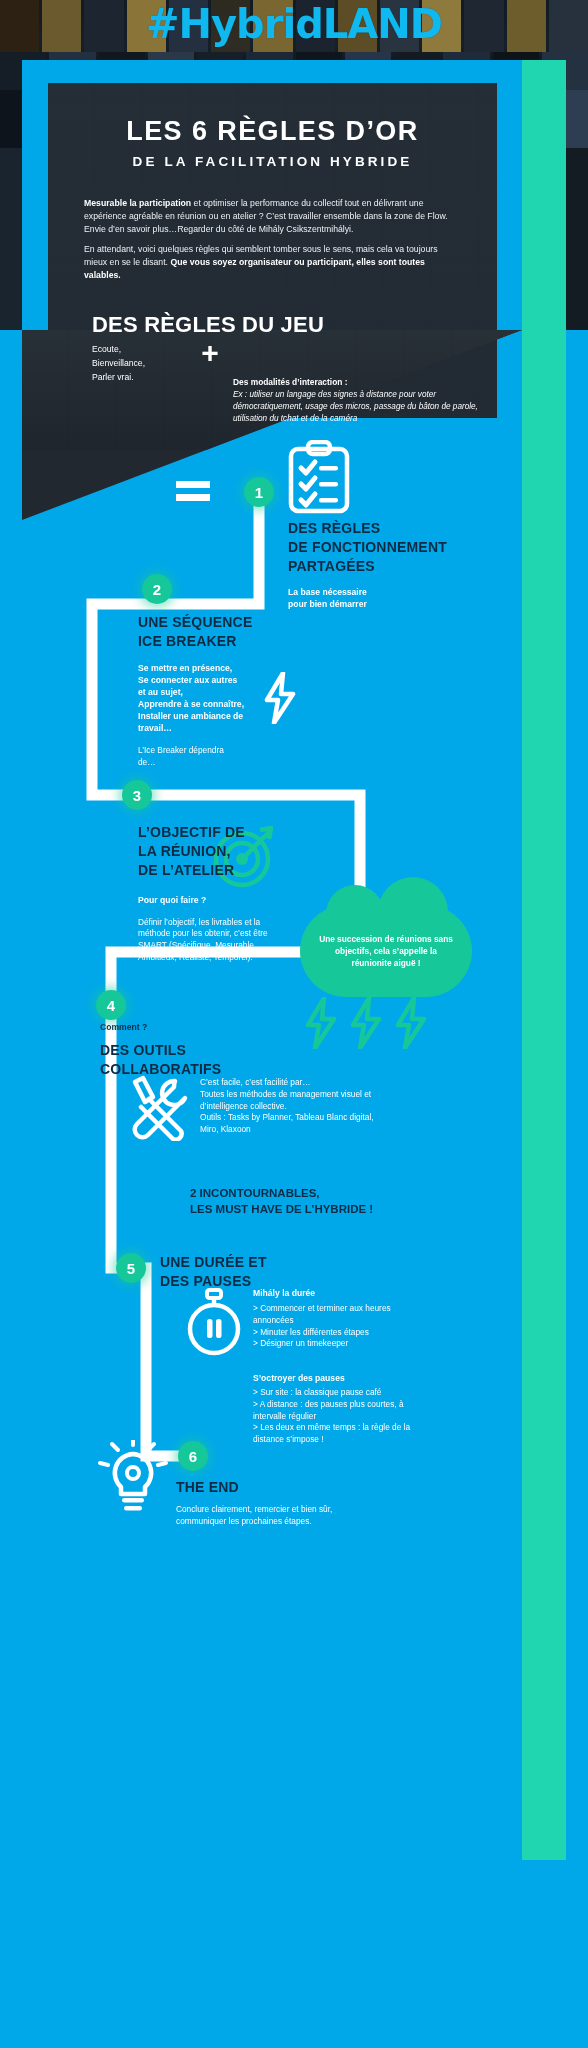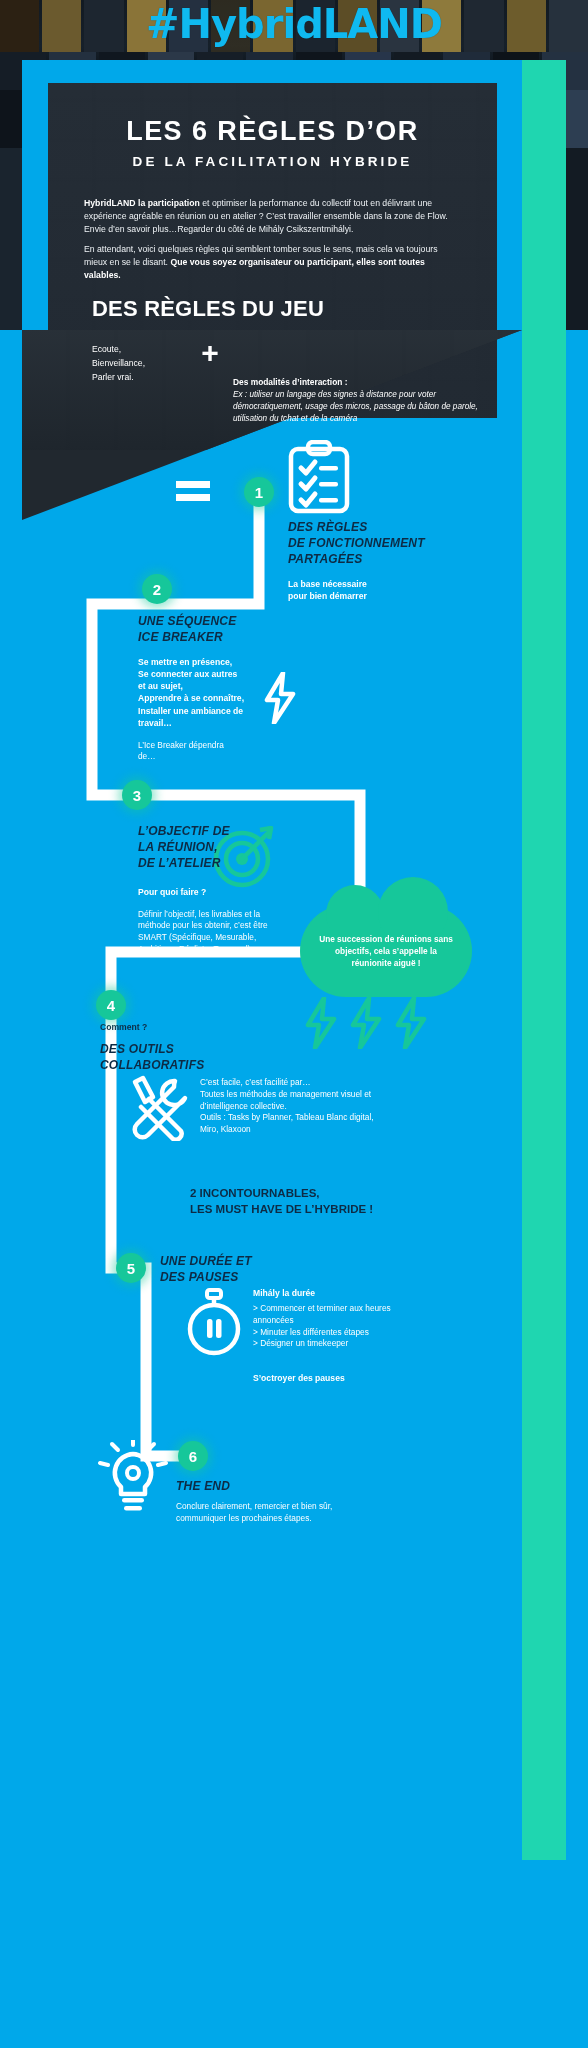--- a/index.html
+++ b/index.html
@@ -76,21 +76,21 @@
     letter-spacing:3.1px; text-align:center;
   }
   .intro{
     margin-top:28px;
     font-size:8.7px; line-height:1.5; color:#eef2f5;
   }
   .intro p + p{ margin-top:7px; }
   .intro b{ font-weight:bold; color:#fff; }
 
   .rules-title{
-    position:absolute; left:92px; top:296px;
+    position:absolute; left:92px; top:312px;
     font-size:22px; font-weight:bold; color:#fff; letter-spacing:.2px;
     z-index:6;
   }
 
   
   .wedge{
     position:absolute; left:22px; top:330px; width:500px; height:190px;
     z-index:4; overflow:hidden;
   }
   .wedge::before{
@@ -129,21 +129,21 @@
     position:absolute; width:30px; height:30px; border-radius:50%;
     background:#16c79a;
     color:#fff; font-size:15px; font-weight:bold;
     display:flex; align-items:center; justify-content:center;
     z-index:9;
   }
   .badge.glow{ box-shadow:0 0 10px 4px rgba(22,199,154,.45); }
 
   
   .blk{ position:absolute; z-index:8; color:#0d2b45; }
-  .blk .h{ font-weight:bold; font-size:12px; line-height:1.35; color:#0d2b45; letter-spacing:.2px;font-style:italic; }
+  .blk .h{ font-weight:bold; font-size:14px; line-height:1.35; color:#0d2b45; letter-spacing:.2px; }
   .blk .sub{ font-weight:bold; font-size:8.6px; line-height:1.4; color:#fff; }
   .blk .p{ font-size:8.3px; line-height:1.42; color:#fff; }
   .blk .sub.dark{ color:#0d2b45; }
 
   
   .ic{ position:absolute; z-index:8; }
 
   
   .cloud{
     position:absolute; z-index:9;
@@ -237,21 +237,21 @@
   <div class="teal-frame"></div>
   <div class="cyan-body"></div>
   <div class="cyan-bottom"></div>
 
   <div class="dark-card">
     <div class="dark-card-inner">
       <div class="title-main">LES 6 RÈGLES D’OR</div>
       <div class="title-sub">DE LA FACILITATION HYBRIDE</div>
       <div class="intro">
         <p>
-          <b>HybridLAND la participation</b><span> et optimiser la performance du collectif tout en délivrant une expérience agréable en réunion ou en atelier ? C’est travailler ensemble dans la zone de Flow. Envie d’en savoir plus…Regarder du côté de Mihály Csikszentmihályi.</span>
+          <b>Mesurable la participation</b><span> et optimiser la performance du collectif tout en délivrant une expérience agréable en réunion ou en atelier ? C’est travailler ensemble dans la zone de Flow. Envie d’en savoir plus…Regarder du côté de Mihály Csikszentmihályi.</span>
         </p>
         <p>
           <span>En attendant, voici quelques règles qui semblent tomber sous le sens, mais cela va toujours mieux en se le disant. </span><b>Que vous soyez organisateur ou participant, elles sont toutes valables.</b>
         </p>
       </div>
     </div>
   </div>
 
   <div class="wedge"></div>
   <div class="rules-title">DES RÈGLES DU JEU</div>
@@ -417,20 +417,23 @@
 
   <div class="blk" style="left:253px; top:1287px; width:175px;">
     <div class="sub">Mihály la durée</div>
     <div class="p" style="white-space:pre-line; margin-top:4px;">&gt; Commencer et terminer aux heures annoncées
 &gt; Minuter les différentes étapes
 &gt; Désigner un timekeeper</div>
   </div>
 
   <div class="blk" style="left:253px; top:1372px; width:175px;">
     <div class="sub">S’octroyer des pauses</div>
+    <div class="p" style="white-space:pre-line; margin-top:3px;">&gt; Sur site : la classique pause café
+&gt; A distance : des pauses plus courtes, à intervalle régulier
+&gt; Les deux en même temps : la règle de la distance s’impose !</div>
   </div>
 
   <div class="badge glow" style="left:178px; top:1441px;">6</div>
 
   <div class="ic" style="left:98px; top:1440px;">
     <svg width="70" height="78" viewBox="0 0 70 78">
       <g fill="none" stroke="#fff" stroke-width="4" stroke-linecap="round">
         <path d="M20,10 L14,4"></path>
           <path d="M35,5 L35,-3"></path>
           <path d="M50,10 L56,4"></path>

